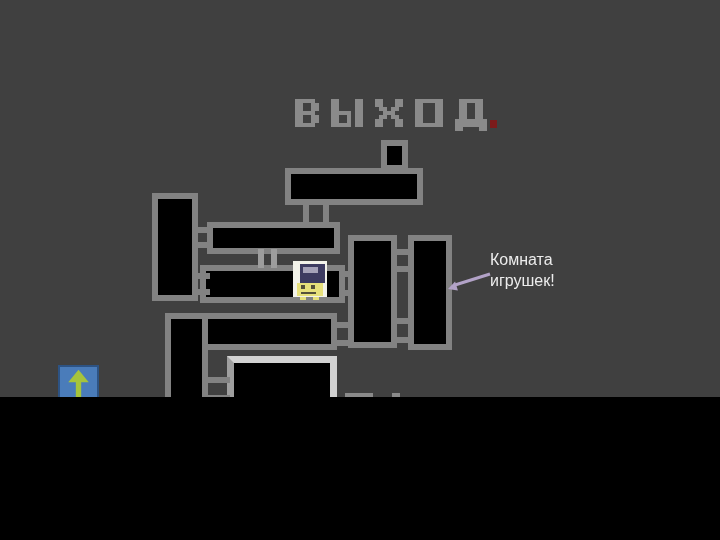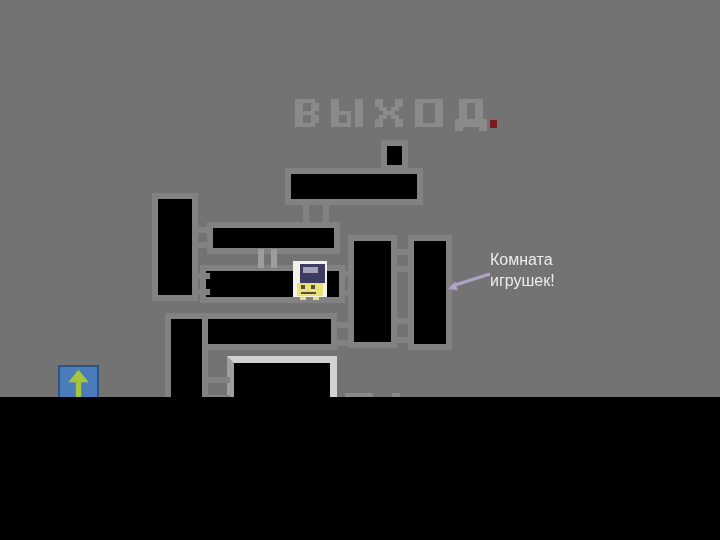--- a/index.html
+++ b/index.html
@@ -1,16 +1,16 @@
 <!DOCTYPE html>
 <html style="--wall: #828282; --office-wall: #d2d2d2; --px-color: #8a8a8a; --red-px: #7c1b1b; --ann-text: #ececec; --ann-arrow: #b2a2c7; --btn-fill: #4a7cba; --btn-border: #2d5384; --arrow: #a6c43c; --sp-body: #f2f2e9; --sp-cap: #3d3b60; --sp-visor: #a5a2b8; --sp-face: #e7e07b; --sp-detail: #55503a;"><head>
 <meta charset="utf-8">
 <style>
   html,body{margin:0;padding:0;background:#000;}
-  .stage{position:relative;width:720px;height:397px;background:#737373;overflow:hidden;
+  .stage{position:relative;width:720px;height:397px;background:#404040;overflow:hidden;
          font-family:"Liberation Sans", sans-serif;}
   
   .pixel-text{position:absolute;display:flex;align-items:flex-end;--cell:4px;}
   .glyph{display:grid;grid-auto-rows:var(--cell);margin-right:12px;}
   .pixel-text.small .glyph{margin-right:7px;}
   .glyph i{width:var(--cell);height:var(--cell);display:block;}
   .glyph i.on{background:var(--px-color);}
   .red-pixel{position:absolute;left:490px;top:120px;width:7px;height:8px;background:var(--red-px);}
   
   .room{position:absolute;box-sizing:border-box;border:6px solid var(--wall);background:#000;}

